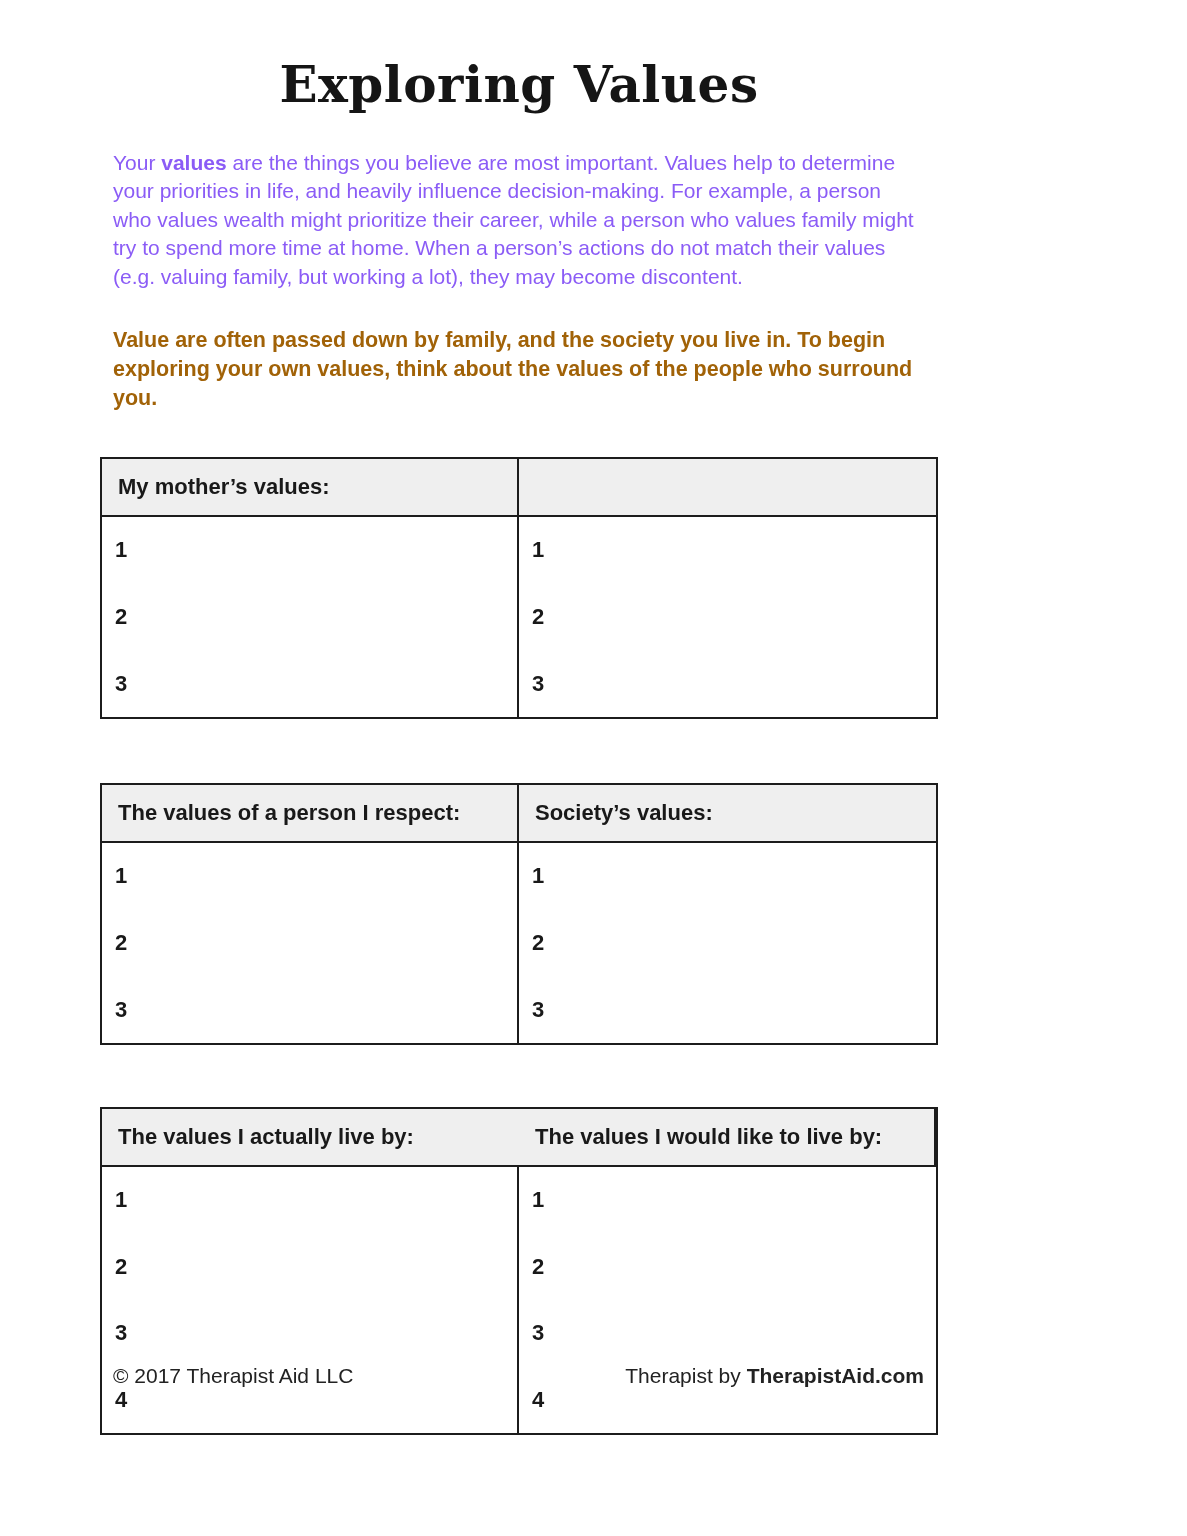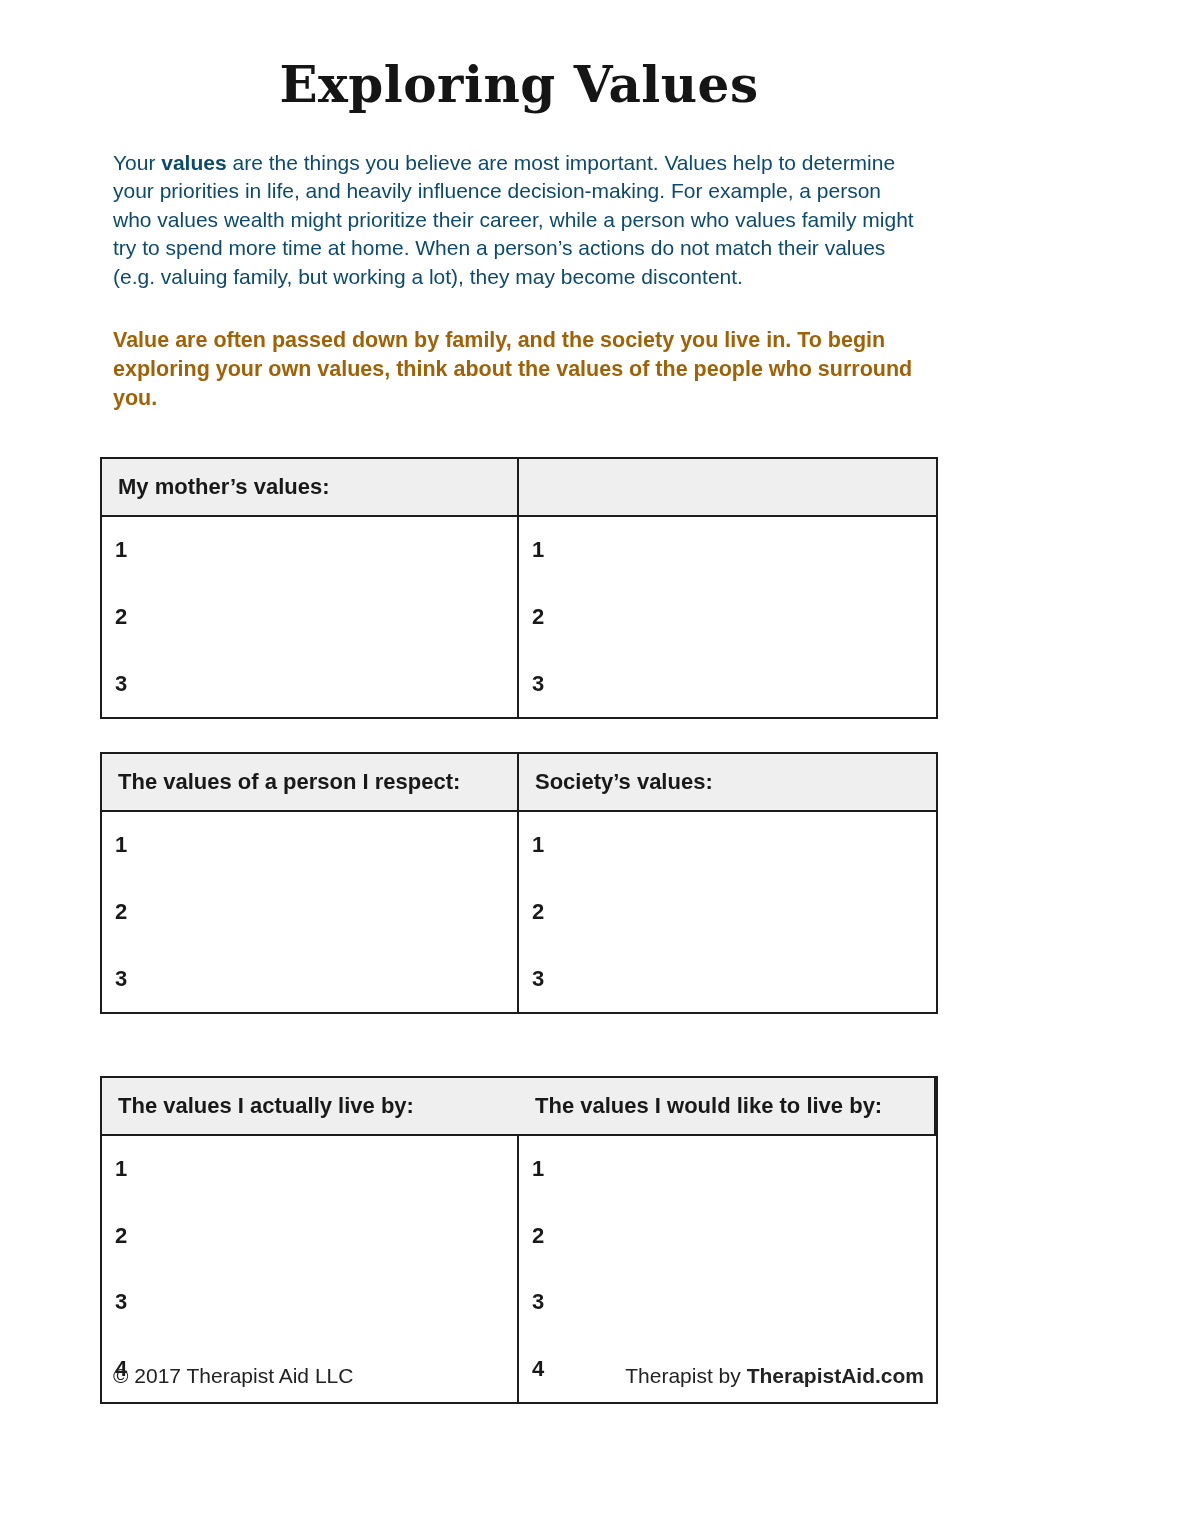--- a/index.html
+++ b/index.html
@@ -19,36 +19,36 @@
     font-size: 50px;
     line-height: 1.25;
     font-weight: 700;
     color: #151515;
     letter-spacing: 0.5px;
   }
   .intro {
     margin: 32px 113px 0 113px;
     font-size: 21px;
     line-height: 28.5px;
-    color: #0c4a6e;
+    color: #8b5cf6;
   }
   .intro b, .instruction { font-weight: 700; }
   .instruction {
     margin: 35px 113px 0 113px;
     font-size: 21.5px;
     line-height: 29px;
     color: #a16207;
   }
   .values-table {
     margin: 0 100px;
     border: 2px solid #1c1c1c;
     background: #ffffff;
   }
   .values-table.t1 { margin-top: 44px; }
-  .values-table.t2 { margin-top: 33px; }
+  .values-table.t2 { margin-top: 64px; }
   .values-table.t3 { margin-top: 62px; }
   .vt-row { display: flex; }
   .vt-header {
     background: #efefef;
     border-bottom: 2px solid #1c1c1c;
   }
   .vt-cell {
     width: 50%;
     box-sizing: border-box;
   }

